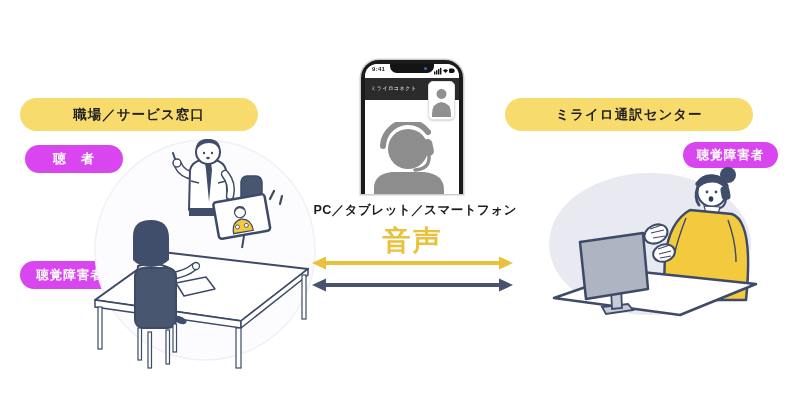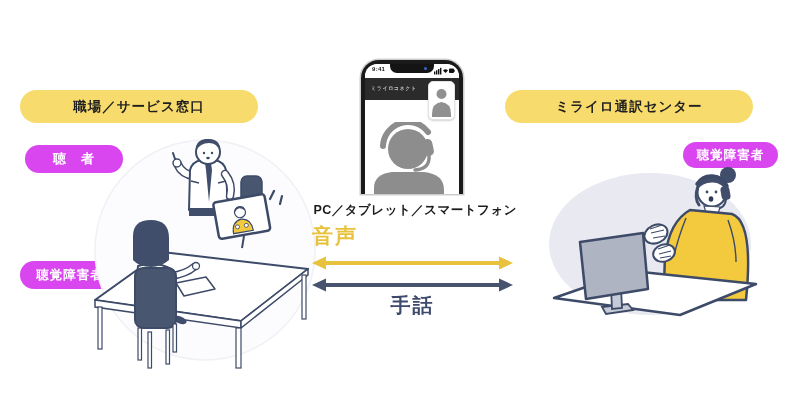--- a/index.html
+++ b/index.html
@@ -1,21 +1,21 @@
 <!DOCTYPE html>
 <html><head>
 <meta charset="utf-8">
 <style>
   html,body{margin:0;padding:0;background:#fff;}
   .stage{position:relative;width:800px;height:400px;background:#fff;overflow:hidden;
          font-family:"Liberation Sans","DejaVu Sans",sans-serif;}
   .abs{position:absolute;}
   
   .pill{display:flex;align-items:center;justify-content:center;font-weight:bold;box-sizing:border-box;}
-  .pill.yellow{background:#F8DB6D;color:#1f1f1f;border-radius:17px;font-size:13.5px;letter-spacing:1px;}
+  .pill.yellow{background:#F8DB6D;color:#1f1f1f;border-radius:17px;font-size:13.5px;letter-spacing:1px;margin-top:8px;}
   .pill.navy{background:#d946ef;color:#ffffff;border-radius:14px;font-size:12.5px;letter-spacing:1px;}
   #left-header{left:20px;top:90px;width:238px;height:33px;}
   #right-header{left:505px;top:90px;width:248px;height:33px;}
   #hearing-badge{left:25px;top:145px;width:98px;height:28px;font-size:13px;}
   #deaf-badge{left:20px;top:261px;width:100px;height:28px;}
   #interpreter-badge{left:683px;top:142px;width:95px;height:26px;border-radius:13px;}
   
   .phone{left:361px;top:60px;width:102px;height:134px;background:#fff;
          border:4px solid #1a1a1a;border-bottom:none;border-radius:18px 18px 0 0;
          box-shadow:0 0 0 1.5px #cdcdcd;box-sizing:border-box;}
@@ -25,21 +25,21 @@
   .cam-dot{position:absolute;right:7px;top:2.5px;width:3px;height:3px;border-radius:50%;background:#3b63c8;}
   .time{position:absolute;left:7px;top:2px;font-size:6px;font-weight:bold;color:#111;letter-spacing:.3px;}
   .statusbar-icons{position:absolute;right:4px;top:3px;}
   .appbar{position:absolute;left:0;right:0;top:14px;height:22px;background:#2b2b2b;}
   .apptitle{position:absolute;left:6px;top:7px;font-size:5px;color:#fff;letter-spacing:.6px;white-space:nowrap;}
   .pip{position:absolute;right:4px;top:17px;width:25px;height:37px;background:#fff;border:1px solid #e3e3e3;
        border-radius:5px;box-shadow:0 1px 2px rgba(0,0,0,.18);}
   .sil{position:absolute;left:50%;bottom:0;transform:translateX(-50%);}
   
   .caption{left:295px;top:202px;width:222px;text-align:right;font-size:12.5px;font-weight:bold;color:#1b1b1b;letter-spacing:.5px;}
-  .voice-label{left:312px;top:222px;width:201px;font-size:21px;font-weight:bold;color:#E8C23C;letter-spacing:2px;}
+  .voice-label{left:312px;top:222px;width:201px;text-align:center;font-size:28px;font-weight:bold;color:#E8C23C;letter-spacing:2px;}
   .sign-label{left:312px;top:292px;width:201px;text-align:center;font-size:20px;font-weight:bold;color:#3E4A6B;letter-spacing:2px;}
   .arrow{left:312px;width:201px;height:14px;}
   #voice-arrow{top:256px;} #sign-arrow{top:278px;}
   svg{display:block;}
 </style>
 </head>
 <body>
 
 <div class="stage">
 
@@ -148,21 +148,20 @@
   <svg class="abs arrow" id="voice-arrow" width="201" height="14" viewBox="0 0 201 14">
     <polygon points="0,7 14,0.5 14,13.5" fill="#E8C23C"></polygon>
     <rect x="12" y="5" width="177" height="4" fill="#E8C23C"></rect>
     <polygon points="201,7 187,0.5 187,13.5" fill="#E8C23C"></polygon>
   </svg>
   <svg class="abs arrow" id="sign-arrow" width="201" height="14" viewBox="0 0 201 14">
     <polygon points="0,7 14,0.5 14,13.5" fill="#47536F"></polygon>
     <rect x="12" y="5" width="177" height="4" fill="#47536F"></rect>
     <polygon points="201,7 187,0.5 187,13.5" fill="#47536F"></polygon>
   </svg>
-  <div class="abs sign-label">手話</div>
 
   <svg class="abs" style="left:540px;top:158px;" width="230" height="165" viewBox="0 0 230 165">
     <ellipse cx="110" cy="86" rx="101" ry="71" fill="#E9EAF1"></ellipse>
     <g>
       <circle cx="188" cy="17" r="8" fill="#414E6B"></circle>
       <circle cx="172" cy="34" r="14.5" fill="#fff" stroke="#3D4A68" stroke-width="2"></circle>
       <path d="M157.5 32 Q156 18 172 18 Q187 19 186.5 33 Q181 24 172 24.5 Q162 24.5 157.5 32 Z" fill="#414E6B"></path>
       <path d="M158 28 Q154 40 159 47" stroke="#414E6B" stroke-width="3" fill="none" stroke-linecap="round"></path>
       <path d="M157 26 A17 17 0 0 1 187 28" stroke="#3D4A68" stroke-width="3.5" fill="none" stroke-linecap="round"></path>
       <rect x="181" y="28" width="9" height="14" rx="4" fill="#414E6B" transform="rotate(-10 185.5 35)"></rect>

